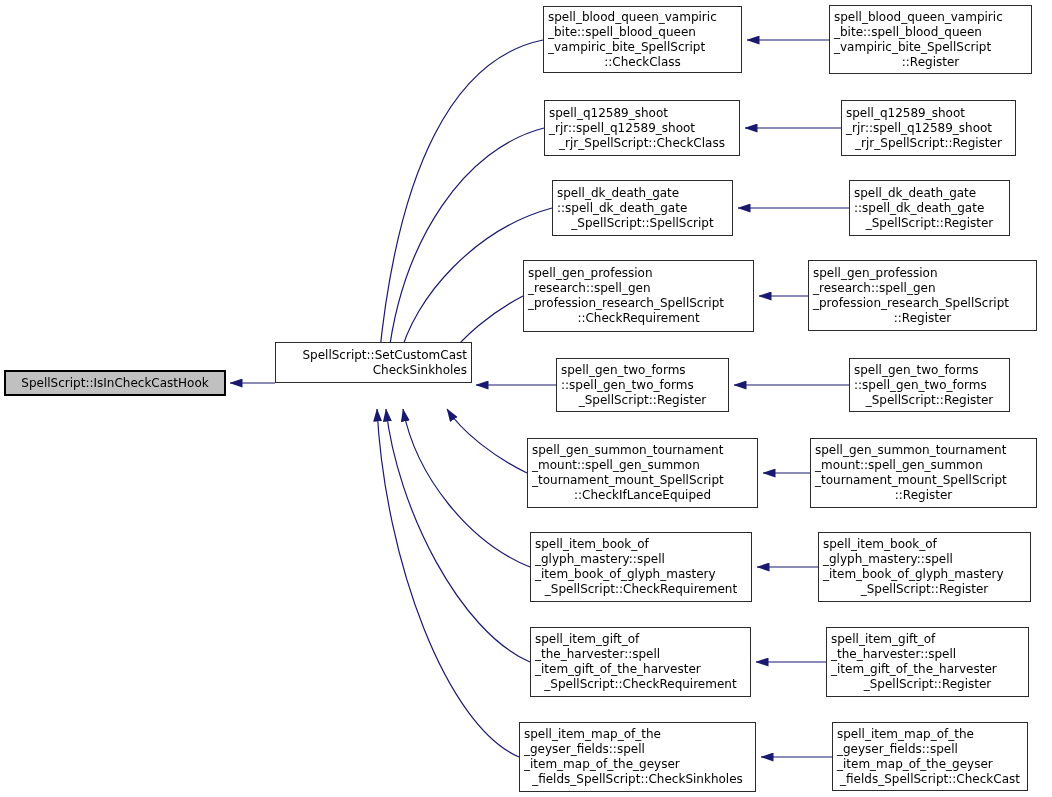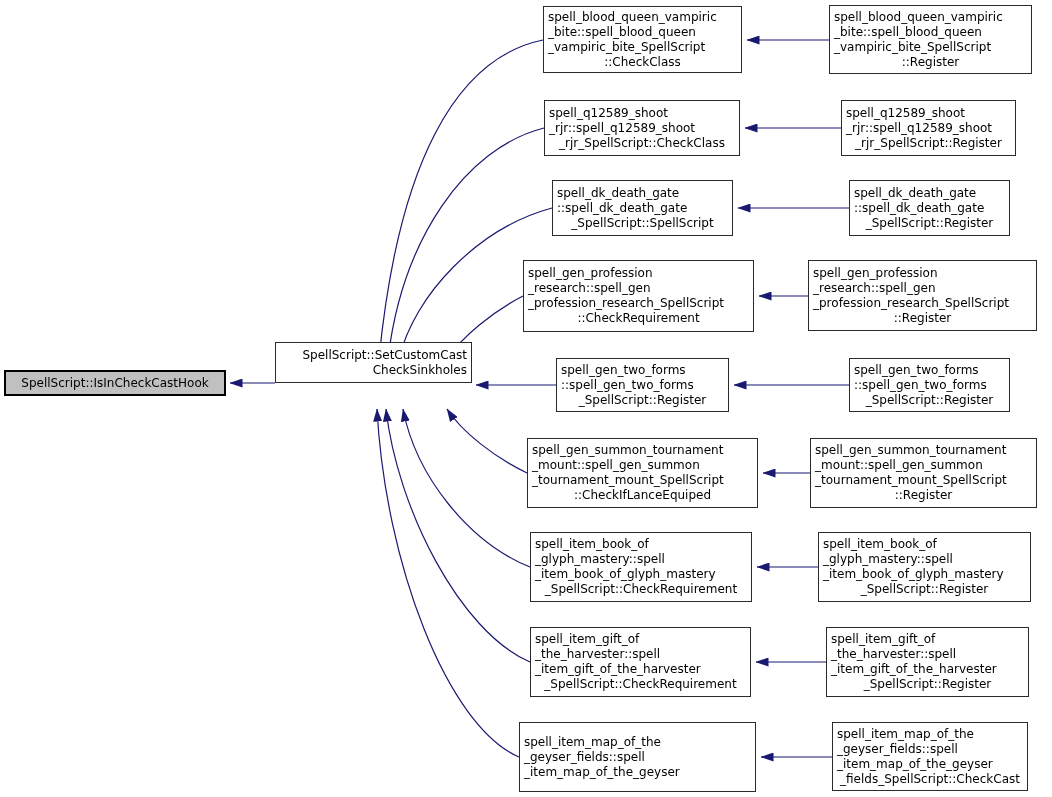--- a/index.html
+++ b/index.html
@@ -209,20 +209,21 @@
     <span class="body">spell_item_gift_of
 _the_harvester::spell
 _item_gift_of_the_harvester</span>
     <span class="tail">_SpellScript::Register</span>
   </div>
 
   <div class="node" style="left:519px; top:722px; width:237px; height:70px;">
     <span class="body">spell_item_map_of_the
 _geyser_fields::spell
 _item_map_of_the_geyser</span>
+    <span class="tail">_fields_SpellScript::CheckSinkholes</span>
   </div>
 
   <div class="node" style="left:832px; top:722px; width:196px; height:69px;">
     <span class="body">spell_item_map_of_the
 _geyser_fields::spell
 _item_map_of_the_geyser</span>
     <span class="tail">_fields_SpellScript::CheckCast</span>
   </div>
 
 </div>

